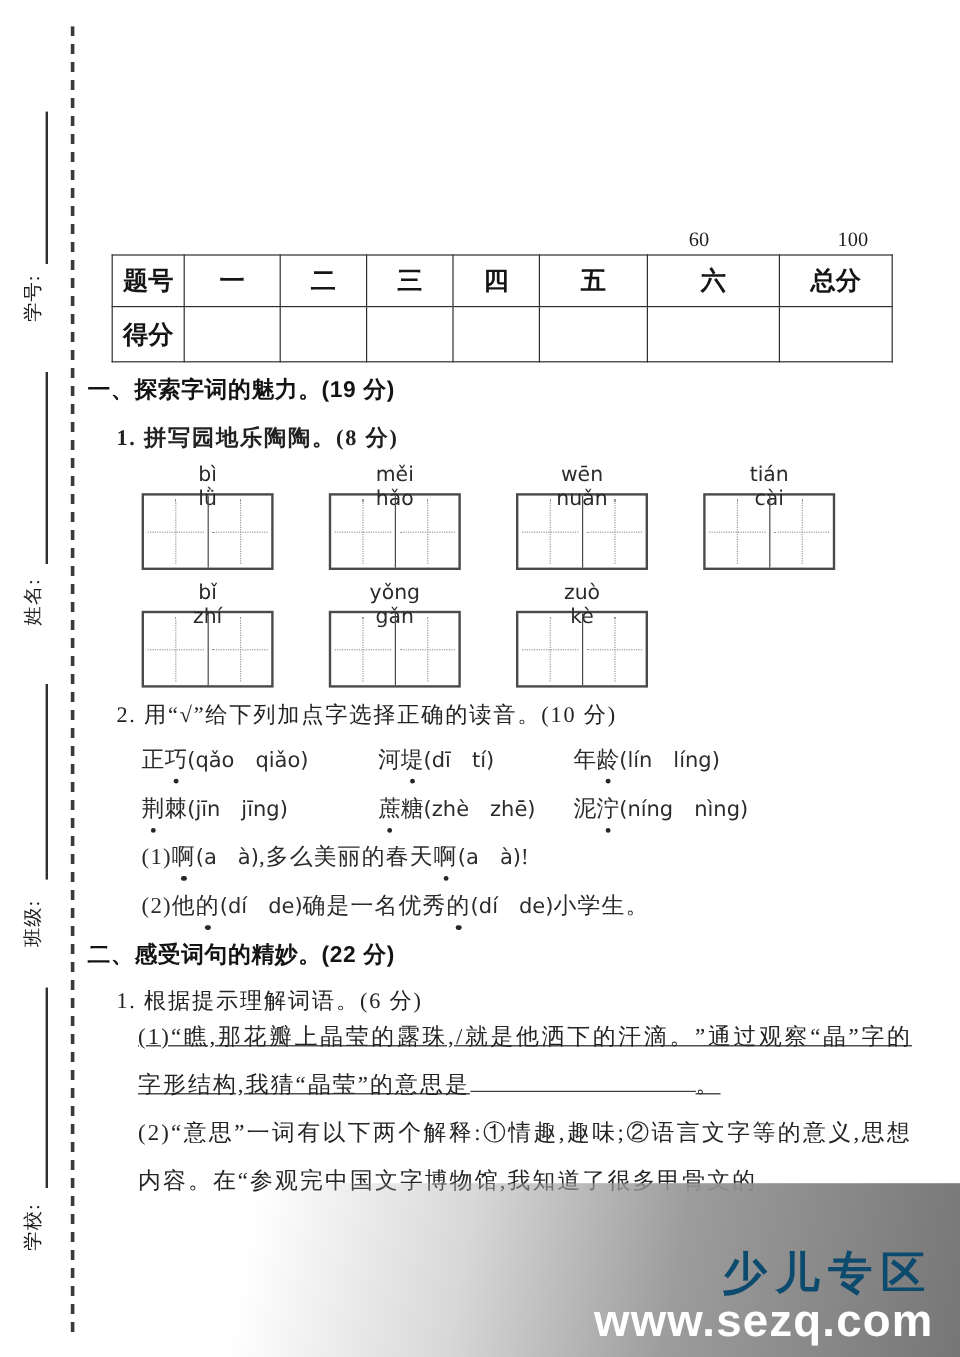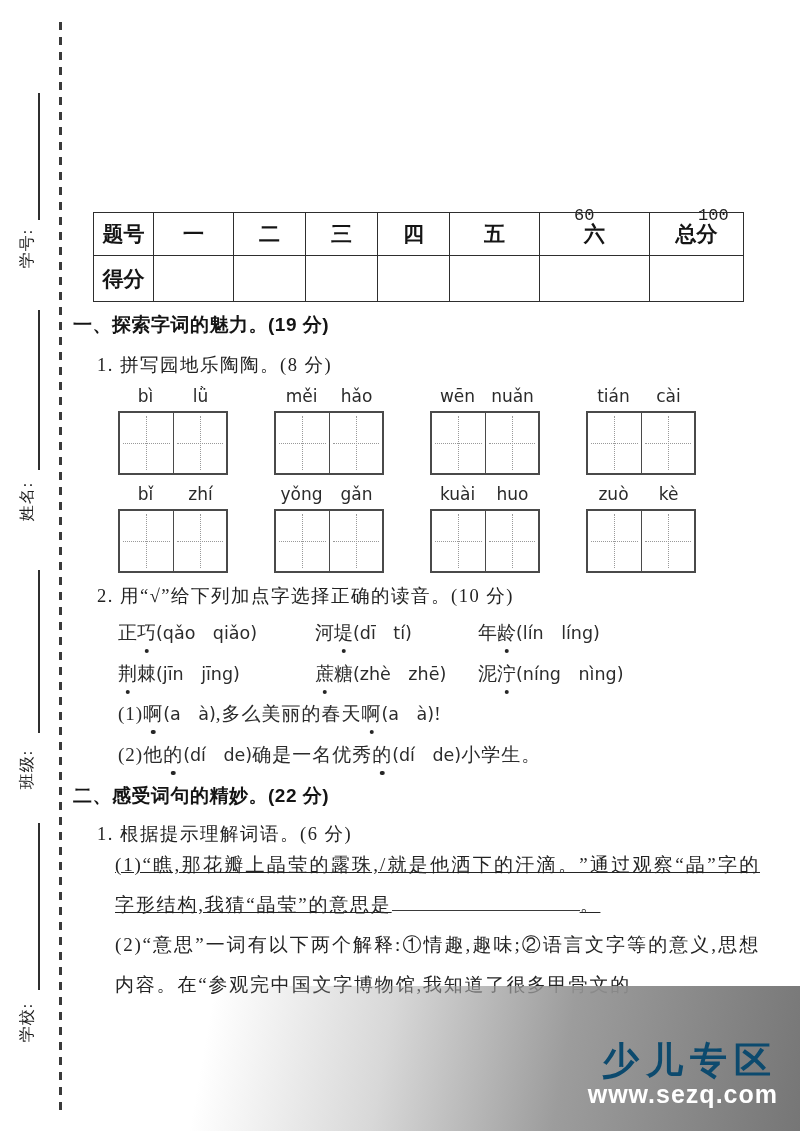--- a/index.html
+++ b/index.html
@@ -21,31 +21,31 @@
   }
   .side-blank{position:absolute;left:38px;width:2px;background:#2f2f2f;}
   
   .score-table{position:absolute;left:93px;top:212px;width:650px;border-collapse:collapse;table-layout:fixed;}
   .score-table td{
     border:1.6px solid #2e2e2e;text-align:center;vertical-align:middle;
     font-weight:bold;font-size:21px;color:#151515;padding:0;
   }
   .score-table tr.hdr td{height:42px;}
   .score-table tr.scr td{height:45px;}
-  .tbl-ann{position:absolute;font-size:17px;color:#1f1f1f;font-family:Liberation Mono, monospace;margin-top:16px;}
+  .tbl-ann{position:absolute;font-size:17px;color:#1f1f1f;font-family:Liberation Serif, serif;}
   
   .sec-title{
     position:absolute;left:73px;font-family:"Liberation Sans","DejaVu Sans",sans-serif;
     font-weight:bold;font-size:19px;color:#141414;letter-spacing:.5px;white-space:nowrap;
   }
   .q-title{position:absolute;left:97px;font-size:18.5px;color:#222;letter-spacing:1.5px;white-space:nowrap;}
   
   .pinyin-row{position:absolute;left:118px;display:flex;gap:46px;}
   .pgroup{width:110px;}
-  .plabel{display:flex;height:23px;margin-bottom:2px;}
+  .plabel{display:flex;height:23px;margin-bottom:2px;flex-direction:column;}
   .plabel span{
     flex:1;text-align:center;font-family:"DejaVu Sans","Liberation Sans",sans-serif;
     font-size:17px;color:#2a2a2a;
   }
   .wbox{width:106px;height:60px;border:2px solid #4a4a4a;display:flex;background:#fff;}
   .wcell{flex:1;position:relative;}
   .wcell + .wcell{border-left:1.6px solid #4a4a4a;}
   .wcell::before{content:"";position:absolute;left:50%;top:3px;bottom:3px;width:0;border-left:1.5px dotted #999;}
   .wcell::after{content:"";position:absolute;top:50%;left:3px;right:3px;height:0;border-top:1.5px dotted #999;}
   
@@ -68,21 +68,21 @@
     position:absolute;left:0;top:986px;width:800px;height:145px;z-index:5;pointer-events:none;
     background:linear-gradient(100deg,rgba(190,190,190,0) 26%,rgba(168,168,168,.45) 48%,
                rgba(148,148,148,.92) 70%,rgba(118,118,118,1) 100%);
   }
   .wm1{
     position:absolute;right:22px;top:1036px;z-index:6;color:#0c4a6e;font-weight:bold;
     font-family:"Liberation Sans","DejaVu Sans",sans-serif;font-size:37px;letter-spacing:7px;
   }
   .wm2{
     position:absolute;right:22px;top:1080px;z-index:6;color:#fff;font-weight:bold;
-    font-family:"Liberation Sans","DejaVu Sans",sans-serif;font-size:25px;letter-spacing:1px;
+    font-family:"Liberation Sans","DejaVu Sans",sans-serif;font-size:38px;letter-spacing:1px;
   }
 </style>
 </head>
 <body>
 
 <div class="page">
 
   <div class="bind-line"></div>
 
   <div class="side-blank" style="top:93px;height:127px;"></div>
@@ -135,21 +135,21 @@
       <td></td>
       <td></td>
       <td></td>
       <td></td>
       <td></td>
     </tr>
   </tbody>
     </table>
 
   <div class="sec-title" style="top:312px;">一、探索字词的魅力。(19 分)</div>
-  <div class="q-title" style="top:352px;">1. 拼写园地乐陶陶。(8 分)</div>
+  <div class="q-title" style="top:352px;font-weight:bold;">1. 拼写园地乐陶陶。(8 分)</div>
 
   <div class="pinyin-row" style="top:386px;">
     <div class="pgroup">
       <div class="plabel">
         <span>bì</span>
           <span>lǜ</span>
       </div>
       <div class="wbox">
           <div class="wcell"></div>
           <div class="wcell"></div>
@@ -195,30 +195,20 @@
       </div>
       <div class="wbox">
           <div class="wcell"></div>
           <div class="wcell"></div>
         </div>
     </div>
     <div class="pgroup">
       <div class="plabel">
         <span>yǒng</span>
           <span>gǎn</span>
-      </div>
-      <div class="wbox">
-          <div class="wcell"></div>
-          <div class="wcell"></div>
-        </div>
-    </div>
-    <div class="pgroup">
-      <div class="plabel">
-        <span>kuài</span>
-          <span>huo</span>
       </div>
       <div class="wbox">
           <div class="wcell"></div>
           <div class="wcell"></div>
         </div>
     </div>
     <div class="pgroup">
       <div class="plabel">
         <span>zuò</span>
           <span>kè</span>

